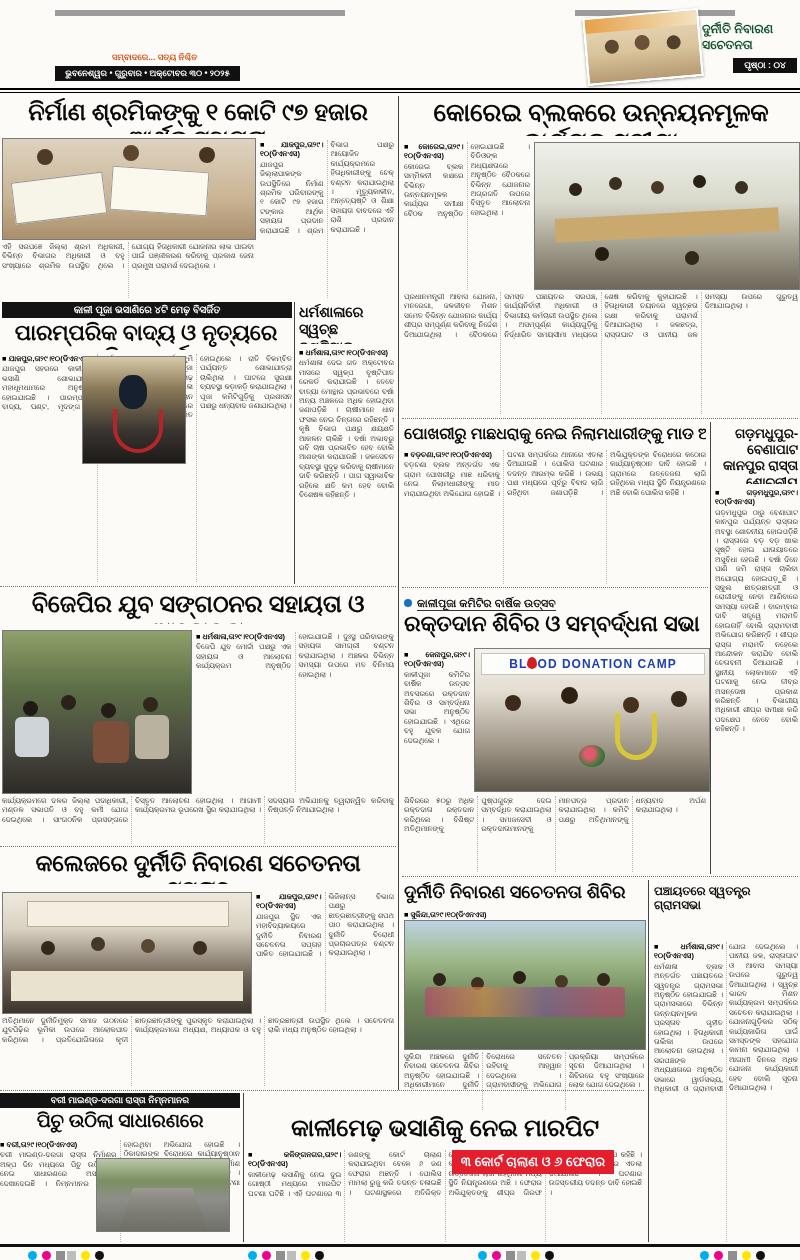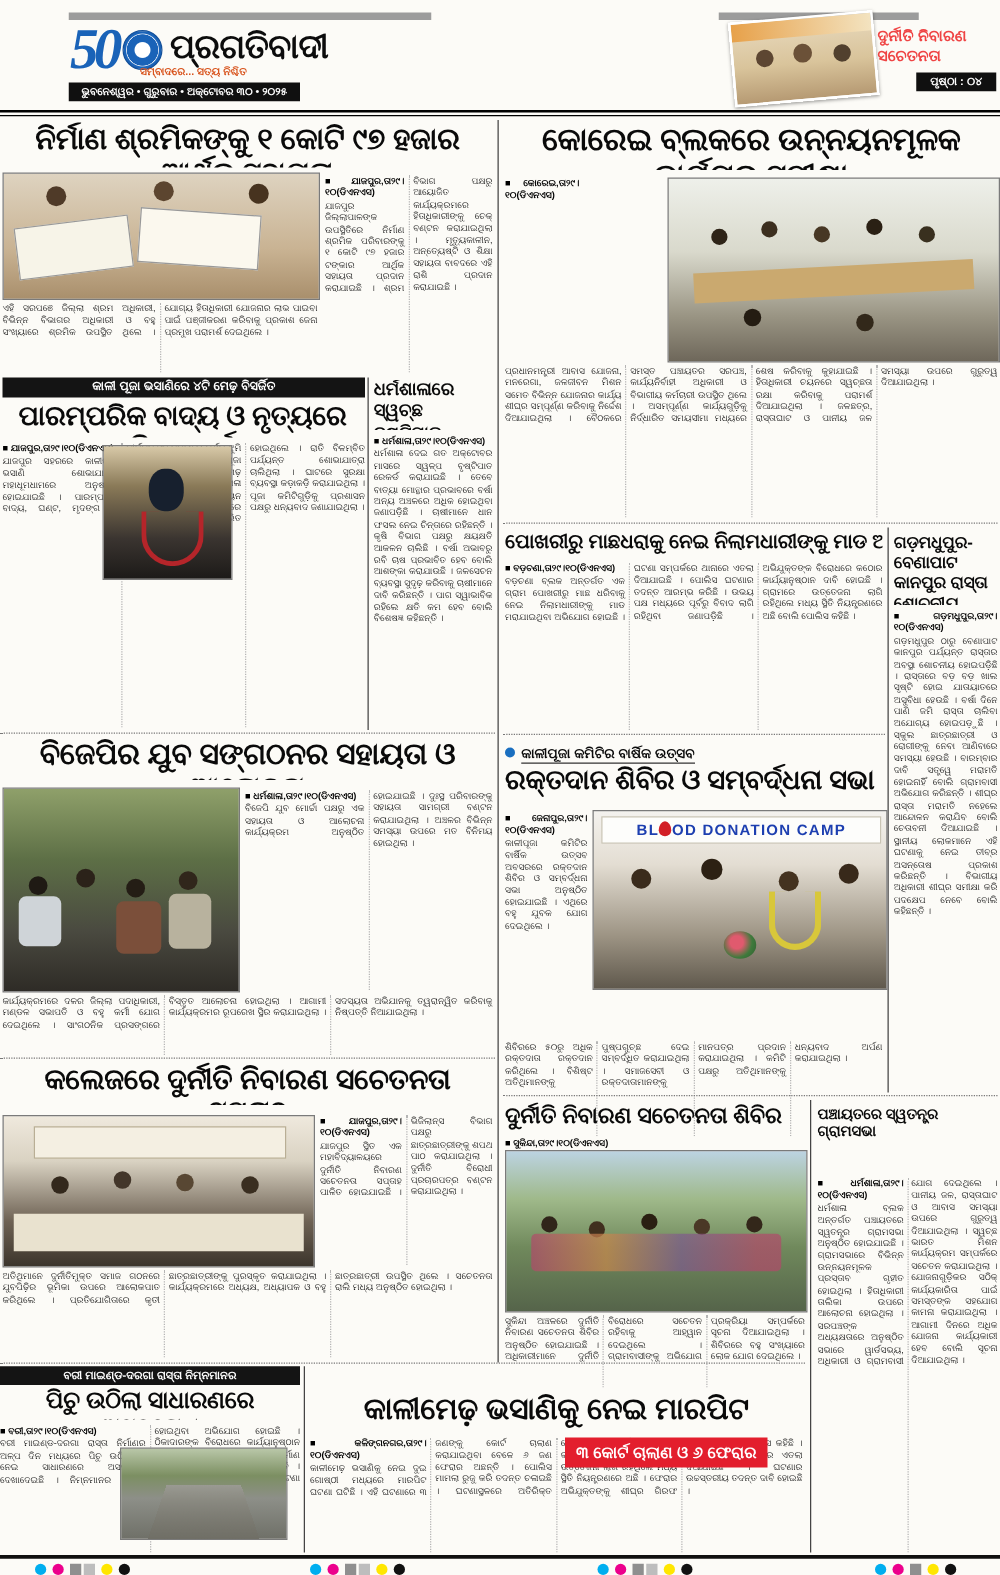--- a/index.html
+++ b/index.html
@@ -20,36 +20,31 @@
 </style>
 </head>
 <body>
 
 <div class="page">
 
   <div class="abs" style="left:0;top:0;width:800px;height:92px;">
     <div class="abs" style="left:55px;top:10px;width:290px;height:6px;background:#9c9c9c;"></div>
     <div class="abs" style="left:575px;top:10px;width:160px;height:6px;background:#9c9c9c;"></div>
 
-    <div class="abs" style="left:56px;top:18px;width:220px;height:48px;">
-      <span style="position:absolute;left:0;top:-6px;font:italic bold 46px 'Liberation Serif',serif;color:#1a63b8;letter-spacing:-4px;">50</span>
-      <span class="abs" style="left:42px;top:6px;width:30px;height:30px;border-radius:50%;background:radial-gradient(circle,#ffffff 28%,#1a63b8 32%,#1a63b8 58%,#dfe8f4 60%,#1a63b8 64%);border:1px solid #14509a;"></span>
-      <span style="position:absolute;left:80px;top:4px;font-weight:bold;font-size:27px;color:#0c0c0c;letter-spacing:-0.5px;">ପ୍ରଗତିବାଦୀ</span>
-    </div>
     <div class="abs" style="left:112px;top:52px;font-size:8.5px;font-weight:bold;color:#d8531c;">ସମ୍ବାଦରେ... ସତ୍ୟ ନିଶ୍ଚିତ</div>
     <div class="abs" style="left:55px;top:66px;width:185px;height:15px;background:#101010;color:#fff;font-size:8.5px;font-weight:bold;text-align:center;line-height:15px;">ଭୁବନେଶ୍ୱର • ଗୁରୁବାର • ଅକ୍ଟୋବର ୩୦ • ୨୦୨୫</div>
 
 
     <div class="ph" style="left:585px;top:13px;width:112px;height:64px;transform:rotate(-5deg);border:2px solid #fff;box-shadow:0 1px 3px rgba(0,0,0,.4);background:linear-gradient(180deg,#e8d9bd 0%,#d9c49b 55%,#b69a73 100%);">
       <div class="abs" style="left:0;top:0;width:112px;height:14px;background:linear-gradient(90deg,#e7a14a,#f3e3c0);"></div>
       <div class="figdot" style="left:18px;top:22px;width:14px;height:14px;background:#5d4632;"></div>
       <div class="figdot" style="left:48px;top:20px;width:15px;height:15px;background:#6b5138;"></div>
       <div class="figdot" style="left:80px;top:23px;width:14px;height:14px;background:#51402e;"></div>
     </div>
-    <div class="abs" style="left:702px;top:22px;width:95px;font-size:12.5px;font-weight:bold;color:#ef4444;line-height:1.25;">ଦୁର୍ନୀତି ନିବାରଣ ସଚେତନତା</div>
+    <div class="abs" style="left:702px;top:22px;width:95px;font-size:12.5px;font-weight:bold;color:#14532d;line-height:1.25;">ଦୁର୍ନୀତି ନିବାରଣ ସଚେତନତା</div>
     <div class="abs" style="left:733px;top:58px;width:64px;height:15px;background:#101010;color:#fff;font-size:9px;font-weight:bold;text-align:center;line-height:15px;">ପୃଷ୍ଠା : ୦୪</div>
   </div>
 
   <div class="dbl" style="left:0;top:88px;width:800px;"></div>
 
   <div class="vr" style="left:398px;top:96px;height:994px;"></div>
 
   <div>
     <div class="hl" style="position:absolute;left:2px;top:98px;width:392px;height:36px;font-size:24px;">ନିର୍ମାଣ ଶ୍ରମିକଙ୍କୁ ୧ କୋଟି ୯୭ ହଜାର ଆର୍ଥିକ ସହାୟତା</div>
     <div class="ph" style="left:2px;top:138px;width:252px;height:100px;background:linear-gradient(180deg,#ded3c0 0%,#c9b393 60%,#a98f6c 100%);">
@@ -130,20 +125,21 @@
     </div>
     <div class="bd c3 abs" style="left:2px;top:1016px;width:392px;height:70px;">
       <div>ଅତିଥିମାନେ ଦୁର୍ନୀତିମୁକ୍ତ ସମାଜ ଗଠନରେ ଯୁବପିଢ଼ିର ଭୂମିକା ଉପରେ ଆଲୋକପାତ କରିଥିଲେ । ପ୍ରତିଯୋଗିତାରେ କୃତୀ ଛାତ୍ରଛାତ୍ରୀଙ୍କୁ ପୁରସ୍କୃତ କରାଯାଇଥିଲା । କାର୍ଯ୍ୟକ୍ରମରେ ଅଧ୍ୟକ୍ଷ, ଅଧ୍ୟାପକ ଓ ବହୁ ଛାତ୍ରଛାତ୍ରୀ ଉପସ୍ଥିତ ଥିଲେ । ସଚେତନତା ରାଲି ମଧ୍ୟ ଅନୁଷ୍ଠିତ ହୋଇଥିଲା ।</div>
     </div>
   </div>
 
   <div>
     <div class="hl" style="position:absolute;left:404px;top:98px;width:394px;height:38px;font-size:25px;">କୋରେଇ ବ୍ଲକରେ ଉନ୍ନୟନମୂଳକ କାର୍ଯ୍ୟର ସମୀକ୍ଷା</div>
     <div class="bd c2 abs" style="left:404px;top:142px;width:126px;height:148px;">
       <div class="by">■ କୋରେଇ,ତା୨୯।୧୦(ଡିଏନଏସ)</div>
+      <div>କୋରେଇ ବ୍ଲକ ସମ୍ମିଳନୀ କକ୍ଷରେ ବିଭିନ୍ନ ଉନ୍ନୟନମୂଳକ କାର୍ଯ୍ୟର ସମୀକ୍ଷା ବୈଠକ ଅନୁଷ୍ଠିତ ହୋଇଯାଇଛି । ବିଡିଓଙ୍କ ଅଧ୍ୟକ୍ଷତାରେ ଅନୁଷ୍ଠିତ ବୈଠକରେ ବିଭିନ୍ନ ଯୋଜନାର ଅଗ୍ରଗତି ଉପରେ ବିସ୍ତୃତ ଆଲୋଚନା ହୋଇଥିଲା ।</div>
     </div>
     <div class="ph" style="left:534px;top:142px;width:264px;height:146px;background:linear-gradient(180deg,#eef0ea 0%,#d9d9cc 40%,#9a9584 75%,#6e675a 100%);">
       <div class="abs" style="left:20px;top:70px;width:224px;height:24px;background:#caa96f;transform:rotate(-3deg);"></div>
       <div class="figdot" style="left:34px;top:40px;width:13px;height:13px;background:#2e2418;"></div>
       <div class="figdot" style="left:74px;top:34px;width:13px;height:13px;background:#3c2f1f;"></div>
       <div class="figdot" style="left:116px;top:38px;width:13px;height:13px;background:#473724;"></div>
       <div class="figdot" style="left:158px;top:32px;width:13px;height:13px;background:#2a2014;"></div>
       <div class="figdot" style="left:200px;top:38px;width:13px;height:13px;background:#39301f;"></div>
       <div class="figdot" style="left:60px;top:104px;width:14px;height:14px;background:#241c12;"></div>
       <div class="figdot" style="left:150px;top:108px;width:14px;height:14px;background:#32281a;"></div>
@@ -158,21 +154,21 @@
   <div>
     <div class="hll" style="position:absolute;left:404px;top:424px;width:302px;height:22px;font-size:16px;white-space:nowrap;">ପୋଖରୀରୁ ମାଛଧରାକୁ ନେଇ ନିଲାମଧାରୀଙ୍କୁ ମାଡ ଅଭିଯୋଗ</div>
     <div class="bd c3 abs" style="left:404px;top:450px;width:302px;height:134px;">
       <div class="by">■ ବଡ଼ଚଣା,ତା୨୯।୧୦(ଡିଏନଏସ)</div>
       <div>ବଡ଼ଚଣା ବ୍ଲକ ଅନ୍ତର୍ଗତ ଏକ ଗ୍ରାମ ପୋଖରୀରୁ ମାଛ ଧରିବାକୁ ନେଇ ନିଲାମଧାରୀଙ୍କୁ ମାଡ ମରାଯାଇଥିବା ଅଭିଯୋଗ ହୋଇଛି । ଘଟଣା ସମ୍ପର୍କରେ ଥାନାରେ ଏତଲା ଦିଆଯାଇଛି । ପୋଲିସ ଘଟଣାର ତଦନ୍ତ ଆରମ୍ଭ କରିଛି । ଉଭୟ ପକ୍ଷ ମଧ୍ୟରେ ପୂର୍ବରୁ ବିବାଦ ଲାଗି ରହିଥିବା ଜଣାପଡ଼ିଛି । ଅଭିଯୁକ୍ତଙ୍କ ବିରୋଧରେ କଠୋର କାର୍ଯ୍ୟାନୁଷ୍ଠାନ ଦାବି ହୋଇଛି । ଗ୍ରାମରେ ଉତ୍ତେଜନା ଲାଗି ରହିଥିଲେ ମଧ୍ୟ ସ୍ଥିତି ନିୟନ୍ତ୍ରଣରେ ଅଛି ବୋଲି ପୋଲିସ କହିଛି ।</div>
     </div>
   </div>
 
   <div>
     <div class="vr" style="left:710px;top:422px;height:452px;"></div>
-    <div class="hll" style="position:absolute;left:715px;top:426px;width:83px;height:58px;font-size:13.5px;">ଗଡ଼ମଧୁପୁର-ବେଣାପାଟ କାନପୁର ରାସ୍ତା ଶୋଚନୀୟ</div>
+    <div class="hll" style="position:absolute;left:715px;top:426px;width:83px;height:58px;font-size:13.5px;text-align:right;">ଗଡ଼ମଧୁପୁର-ବେଣାପାଟ କାନପୁର ରାସ୍ତା ଶୋଚନୀୟ</div>
     <div class="bd abs" style="left:715px;top:488px;width:83px;height:384px;column-count:1;">
       <div class="by">■ ଗଡ଼ମଧୁପୁର,ତା୨୯।୧୦(ଡିଏନଏସ)</div>
       <div>ଗଡ଼ମଧୁପୁର ଠାରୁ ବେଣାପାଟ କାନପୁର ପର୍ଯ୍ୟନ୍ତ ରାସ୍ତାର ଅବସ୍ଥା ଶୋଚନୀୟ ହୋଇପଡ଼ିଛି । ରାସ୍ତାରେ ବଡ଼ ବଡ଼ ଖାଲ ସୃଷ୍ଟି ହୋଇ ଯାତାୟାତରେ ଅସୁବିଧା ହେଉଛି । ବର୍ଷା ଦିନେ ପାଣି ଜମି ରାସ୍ତା ଚାଲିବା ଅଯୋଗ୍ୟ ହୋଇପଡ଼ୁଛି । ସ୍କୁଲ ଛାତ୍ରଛାତ୍ରୀ ଓ ରୋଗୀଙ୍କୁ ନେବା ଆଣିବାରେ ସମସ୍ୟା ହେଉଛି । ବାରମ୍ବାର ଦାବି ସତ୍ତ୍ୱେ ମରାମତି ହୋଇନାହିଁ ବୋଲି ଗ୍ରାମବାସୀ ଅଭିଯୋଗ କରିଛନ୍ତି । ଶୀଘ୍ର ରାସ୍ତା ମରାମତି ନହେଲେ ଆନ୍ଦୋଳନ କରାଯିବ ବୋଲି ଚେତାବନୀ ଦିଆଯାଇଛି । ସ୍ଥାନୀୟ ଲୋକମାନେ ଏହି ଘଟଣାକୁ ନେଇ ତୀବ୍ର ଅସନ୍ତୋଷ ପ୍ରକାଶ କରିଛନ୍ତି । ବିଭାଗୀୟ ଅଧିକାରୀ ଶୀଘ୍ର ସମୀକ୍ଷା କରି ପଦକ୍ଷେପ ନେବେ ବୋଲି କହିଛନ୍ତି ।</div>
     </div>
   </div>
 
   <div class="hdot" style="left:402px;top:587px;width:306px;"></div>
 
   <div>
     <div class="abs" style="left:404px;top:593px;width:302px;height:15px;">
@@ -186,21 +182,21 @@
     <div class="ph" style="left:474px;top:648px;width:234px;height:142px;background:linear-gradient(180deg,#f4f2ee 0%,#e3ddd2 30%,#9d9484 70%,#5f584c 100%);">
       <div class="abs" style="left:6px;top:4px;width:222px;height:20px;background:#fdfdfb;border:1px solid #c9c4b4;color:#1d3fb0;font-weight:bold;font-size:12px;text-align:center;line-height:20px;letter-spacing:1px;">BLOOD DONATION CAMP</div>
       <div class="figdot" style="left:52px;top:8px;width:10px;height:12px;background:#d21f26;border-radius:50% 50% 50% 50%/60% 60% 40% 40%;"></div>
       <div class="figdot" style="left:30px;top:46px;width:16px;height:16px;background:#3a2b1c;"></div>
       <div class="figdot" style="left:86px;top:38px;width:17px;height:17px;background:#2c2013;"></div>
       <div class="figdot" style="left:148px;top:48px;width:16px;height:16px;background:#44321f;"></div>
       <div class="figdot" style="left:196px;top:42px;width:16px;height:16px;background:#38291a;"></div>
       <div class="abs" style="left:140px;top:64px;width:32px;height:42px;border:5px solid #d8c73a;border-top:none;border-radius:0 0 30px 30px;"></div>
       <div class="figdot" style="left:104px;top:96px;width:26px;height:22px;background:radial-gradient(circle at 40% 40%,#e05a6e 25%,#3f7a3c 60%,#2f5c2e 100%);"></div>
     </div>
-    <div class="bd c4 abs" style="left:404px;top:796px;width:302px;height:76px;margin-top:37px;">
+    <div class="bd c4 abs" style="left:404px;top:796px;width:302px;height:76px;">
       <div>ଶିବିରରେ ୫୦ରୁ ଅଧିକ ରକ୍ତଦାତା ରକ୍ତଦାନ କରିଥିଲେ । ବିଶିଷ୍ଟ ଅତିଥିମାନଙ୍କୁ ପୁଷ୍ପଗୁଚ୍ଛ ଦେଇ ସମ୍ବର୍ଦ୍ଧିତ କରାଯାଇଥିଲା । ସମାଜସେବୀ ଓ ରକ୍ତଦାତାମାନଙ୍କୁ ମାନପତ୍ର ପ୍ରଦାନ କରାଯାଇଥିଲା । କମିଟି ପକ୍ଷରୁ ଅତିଥିମାନଙ୍କୁ ଧନ୍ୟବାଦ ଅର୍ପଣ କରାଯାଇଥିଲା ।</div>
     </div>
   </div>
 
   <div class="hdot" style="left:402px;top:876px;width:396px;"></div>
 
   <div>
     <div class="hll" style="position:absolute;left:404px;top:882px;width:240px;height:26px;font-size:18px;white-space:nowrap;">ଦୁର୍ନୀତି ନିବାରଣ ସଚେତନତା ଶିବିର</div>
     <div class="by abs" style="left:404px;top:910px;width:240px;">■ ସୁକିନ୍ଦା,ତା୨୯।୧୦(ଡିଏନଏସ)</div>
     <div class="ph" style="left:404px;top:920px;width:240px;height:128px;background:linear-gradient(180deg,#bcd3e2 0%,#9fb98a 30%,#70895c 60%,#55644a 100%);">

